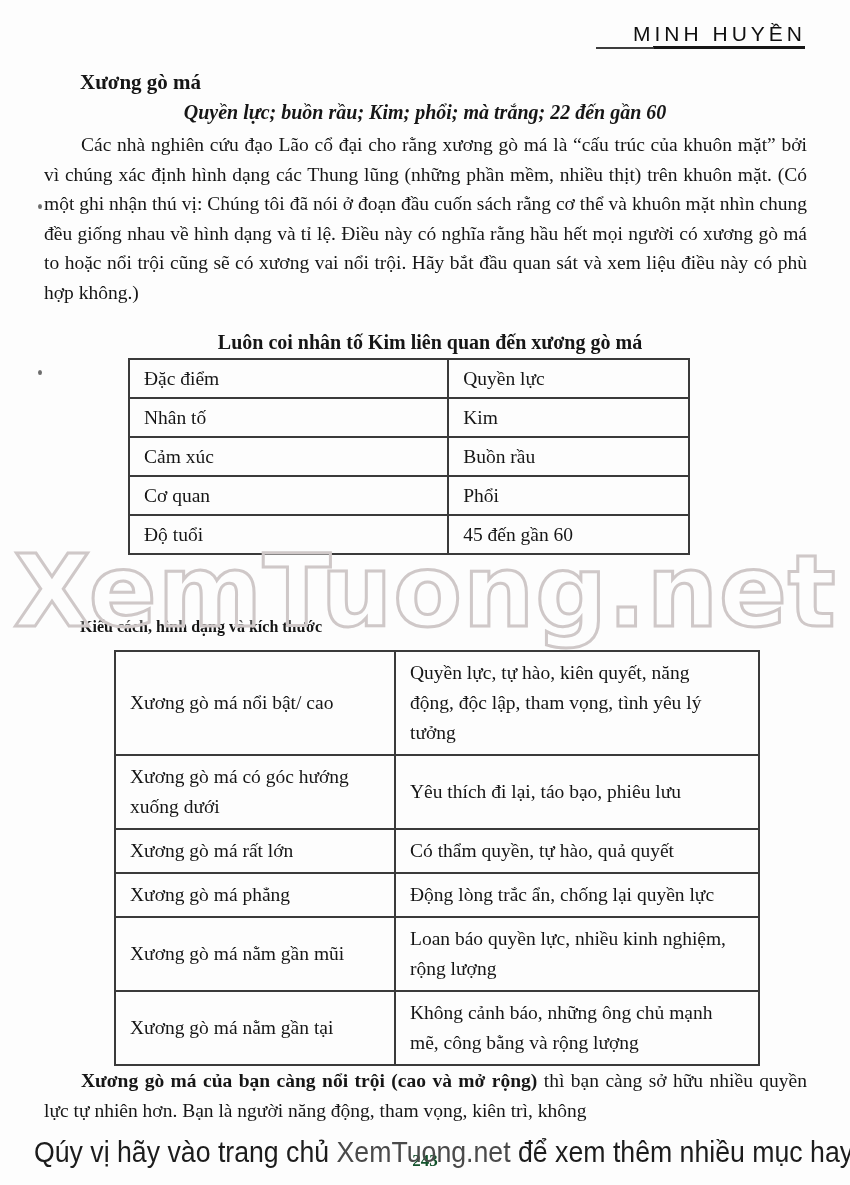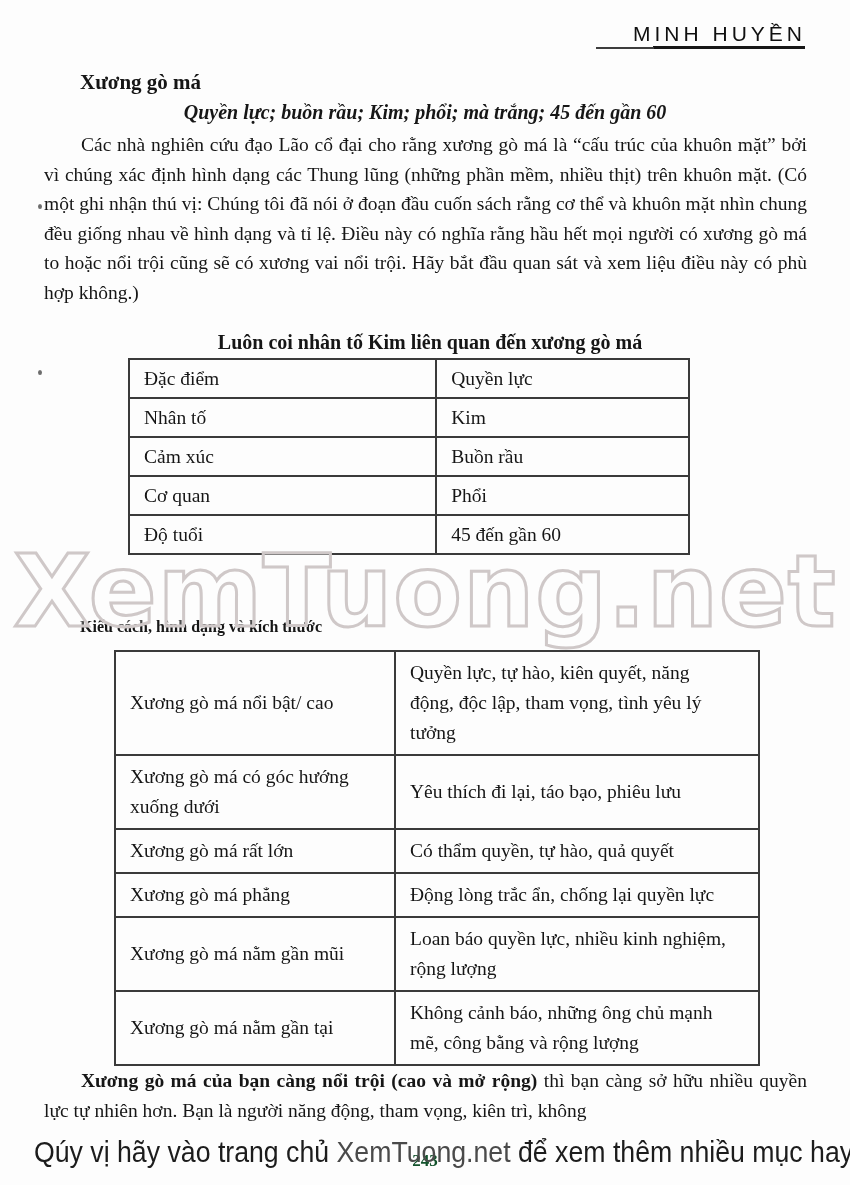--- a/index.html
+++ b/index.html
@@ -39,21 +39,21 @@
     font-size:20px;font-weight:bold;
   }
   .sec-heading{position:absolute;left:80px;top:618px;font-size:16px;font-weight:bold;}
   
   table{border-collapse:collapse;table-layout:fixed;}
   .tbl1{
     position:absolute;left:128px;top:358px;width:562px;
   }
   .tbl1 td{
     border:2px solid #3a3a3a;height:37px;
-    font-size:19.5px;padding:0 0 0 14px;vertical-align:middle;
+    font-size:19.5px;padding:0 12px 0 14px;vertical-align:middle;
   }
   .tbl1 .c1{width:52%;}
   .tbl2{
     position:absolute;left:114px;top:650px;width:646px;
   }
   .tbl2 td{
     border:2px solid #3a3a3a;
     font-size:19.5px;line-height:30px;vertical-align:middle;
     padding:6px 24px 6px 14px;
   }
@@ -97,21 +97,21 @@
 <div class="page">
 
   <div class="author">MINH HUYỀN</div>
   <div class="rule-thick"></div>
   <div class="rule-thin"></div>
 
   <div class="speck s1"></div>
   <div class="speck s2"></div>
 
   <div class="doc-title">Xương gò má</div>
-  <div class="subtitle">Quyền lực; buồn rầu; Kim; phổi; mà trắng; 45 đến gần 60</div>
+  <div class="subtitle">Quyền lực; buồn rầu; Kim; phổi; mà trắng; 22 đến gần 60</div>
 
   <div class="para">Các nhà nghiên cứu đạo Lão cổ đại cho rằng xương gò má là “cấu trúc của khuôn mặt” bởi vì chúng xác định hình dạng các Thung lũng (những phần mềm, nhiều thịt) trên khuôn mặt. (Có một ghi nhận thú vị: Chúng tôi đã nói ở đoạn đầu cuốn sách rằng cơ thể và khuôn mặt nhìn chung đều giống nhau về hình dạng và tỉ lệ. Điều này có nghĩa rằng hầu hết mọi người có xương gò má to hoặc nổi trội cũng sẽ có xương vai nổi trội. Hãy bắt đầu quan sát và xem liệu điều này có phù hợp không.)</div>
 
   <div class="t1-title">Luôn coi nhân tố Kim liên quan đến xương gò má</div>
 
   <table class="tbl1">
     <tbody>
       <tr>
         <td class="c1">Đặc điểm</td>
         <td>Quyền lực</td>

